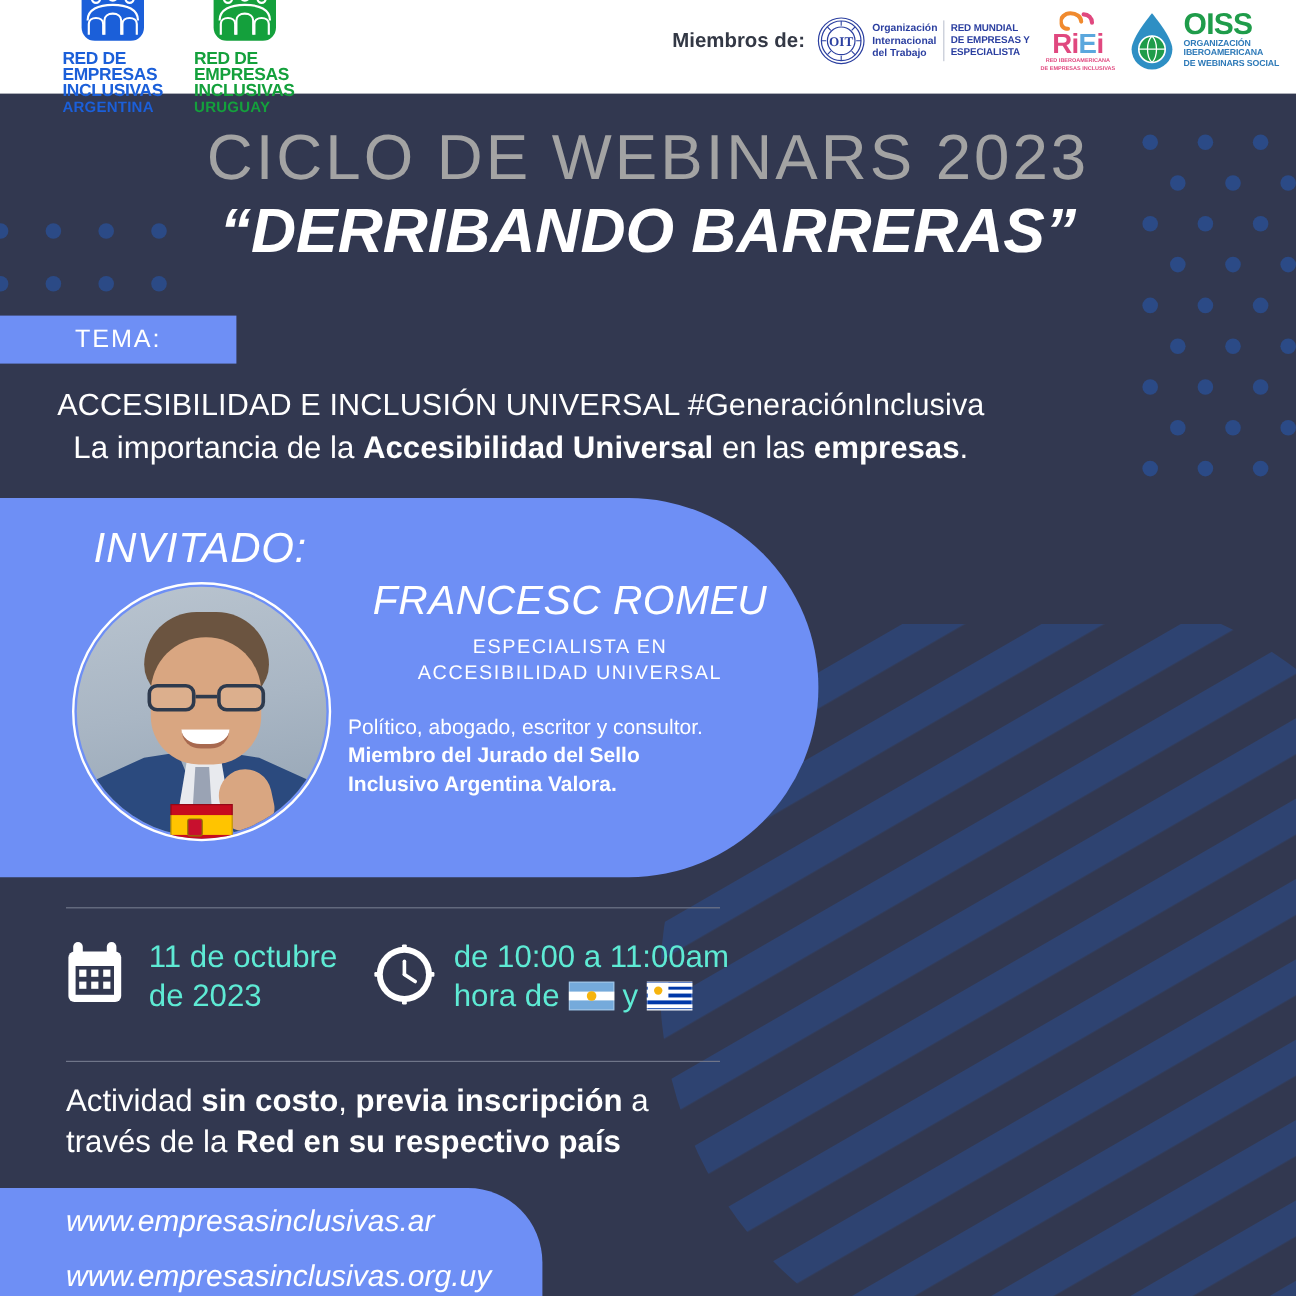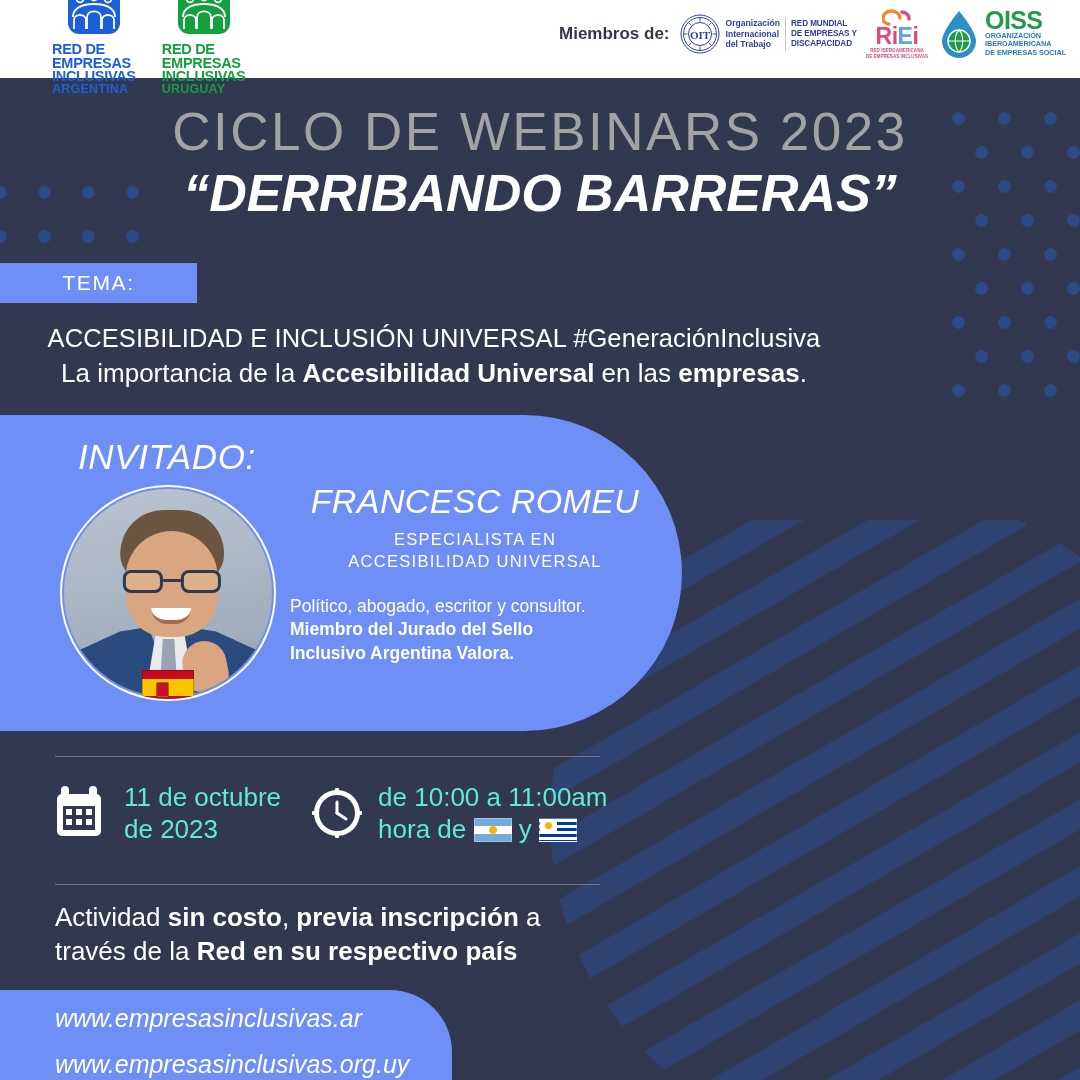--- a/index.html
+++ b/index.html
@@ -334,21 +334,21 @@
       </svg>
       <div class="oit-text">
         <div>Organización</div>
         <div>Internacional</div>
         <div>del Trabajo</div>
       </div>
       <div class="oit-div"></div>
       <div class="oit-text2">
         <div>RED MUNDIAL</div>
         <div>DE EMPRESAS Y</div>
-        <div>DISCAPACIDAD</div>
+        <div>ESPECIALISTA</div>
       </div>
     </div>
 
     <div class="riei">
       <svg width="30" height="17" viewBox="0 0 30 17" style="display:block;margin:0 auto;">
         <path d="M7 15c-4 0-6-3-6-6s3-7 8-7 9 3 9 7" fill="none" stroke="#f08a2e" stroke-width="3.4" stroke-linecap="round"></path>
         <path d="M20 3c4 0 7 3 7 7" fill="none" stroke="#e0487f" stroke-width="3.4" stroke-linecap="round"></path>
       </svg>
       <div class="riei-word">
         <span>Ri</span><span class="e">E</span><span>i</span>
@@ -363,21 +363,21 @@
       <svg width="44" height="50" viewBox="0 0 44 50">
         <path d="M22 2C22 2 5 22 5 32a17 17 0 0034 0C39 22 22 2 22 2z" fill="#2e8fc4"></path>
         <circle cx="22" cy="32" r="11" fill="#1f9c4a"></circle>
         <circle cx="22" cy="32" r="11" fill="none" stroke="#ffffff" stroke-width="1.4"></circle>
         <path d="M11 32h22M22 21c5 5 5 17 0 22M22 21c-5 5-5 17 0 22" fill="none" stroke="#ffffff" stroke-width="1.1"></path>
       </svg>
       <div class="oiss-txt">
         <div class="big">OISS</div>
         <div class="sm">ORGANIZACIÓN</div>
         <div class="sm">IBEROAMERICANA</div>
-        <div class="sm">DE EMPRESAS SOCIAL</div>
+        <div class="sm">DE WEBINARS SOCIAL</div>
       </div>
     </div>
   </div>
 </div>
 
 <div class="title-wrap">
   <div class="title-1">CICLO DE WEBINARS 2023</div>
   <div class="title-2">“DERRIBANDO BARRERAS”</div>
 </div>
 

